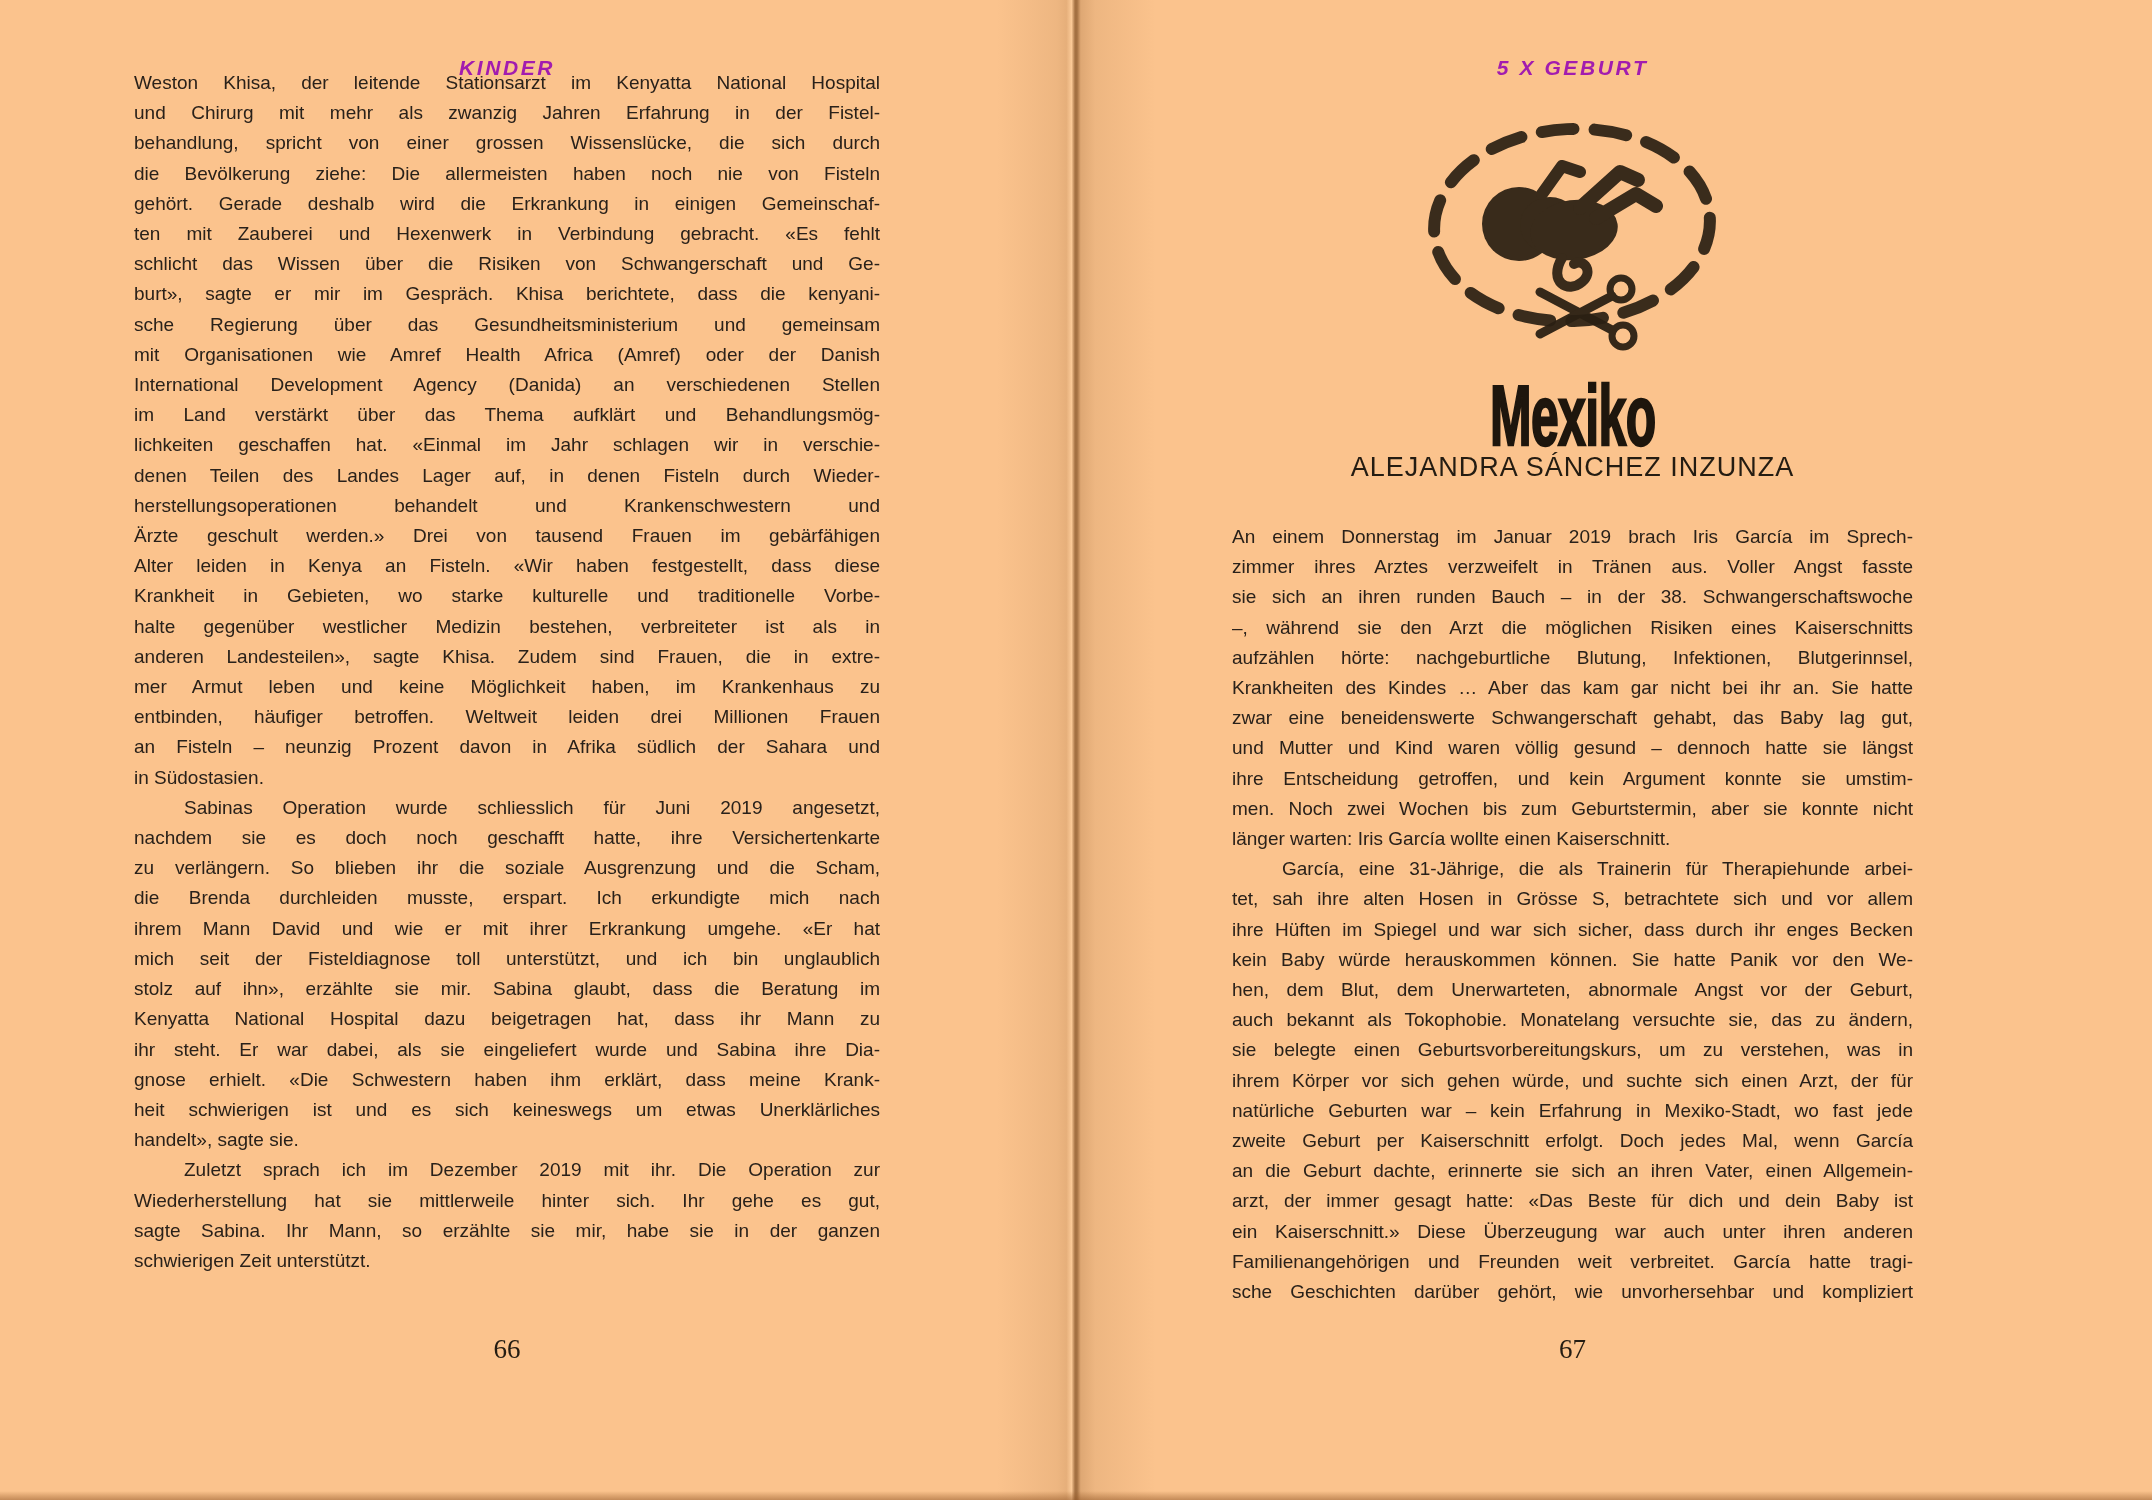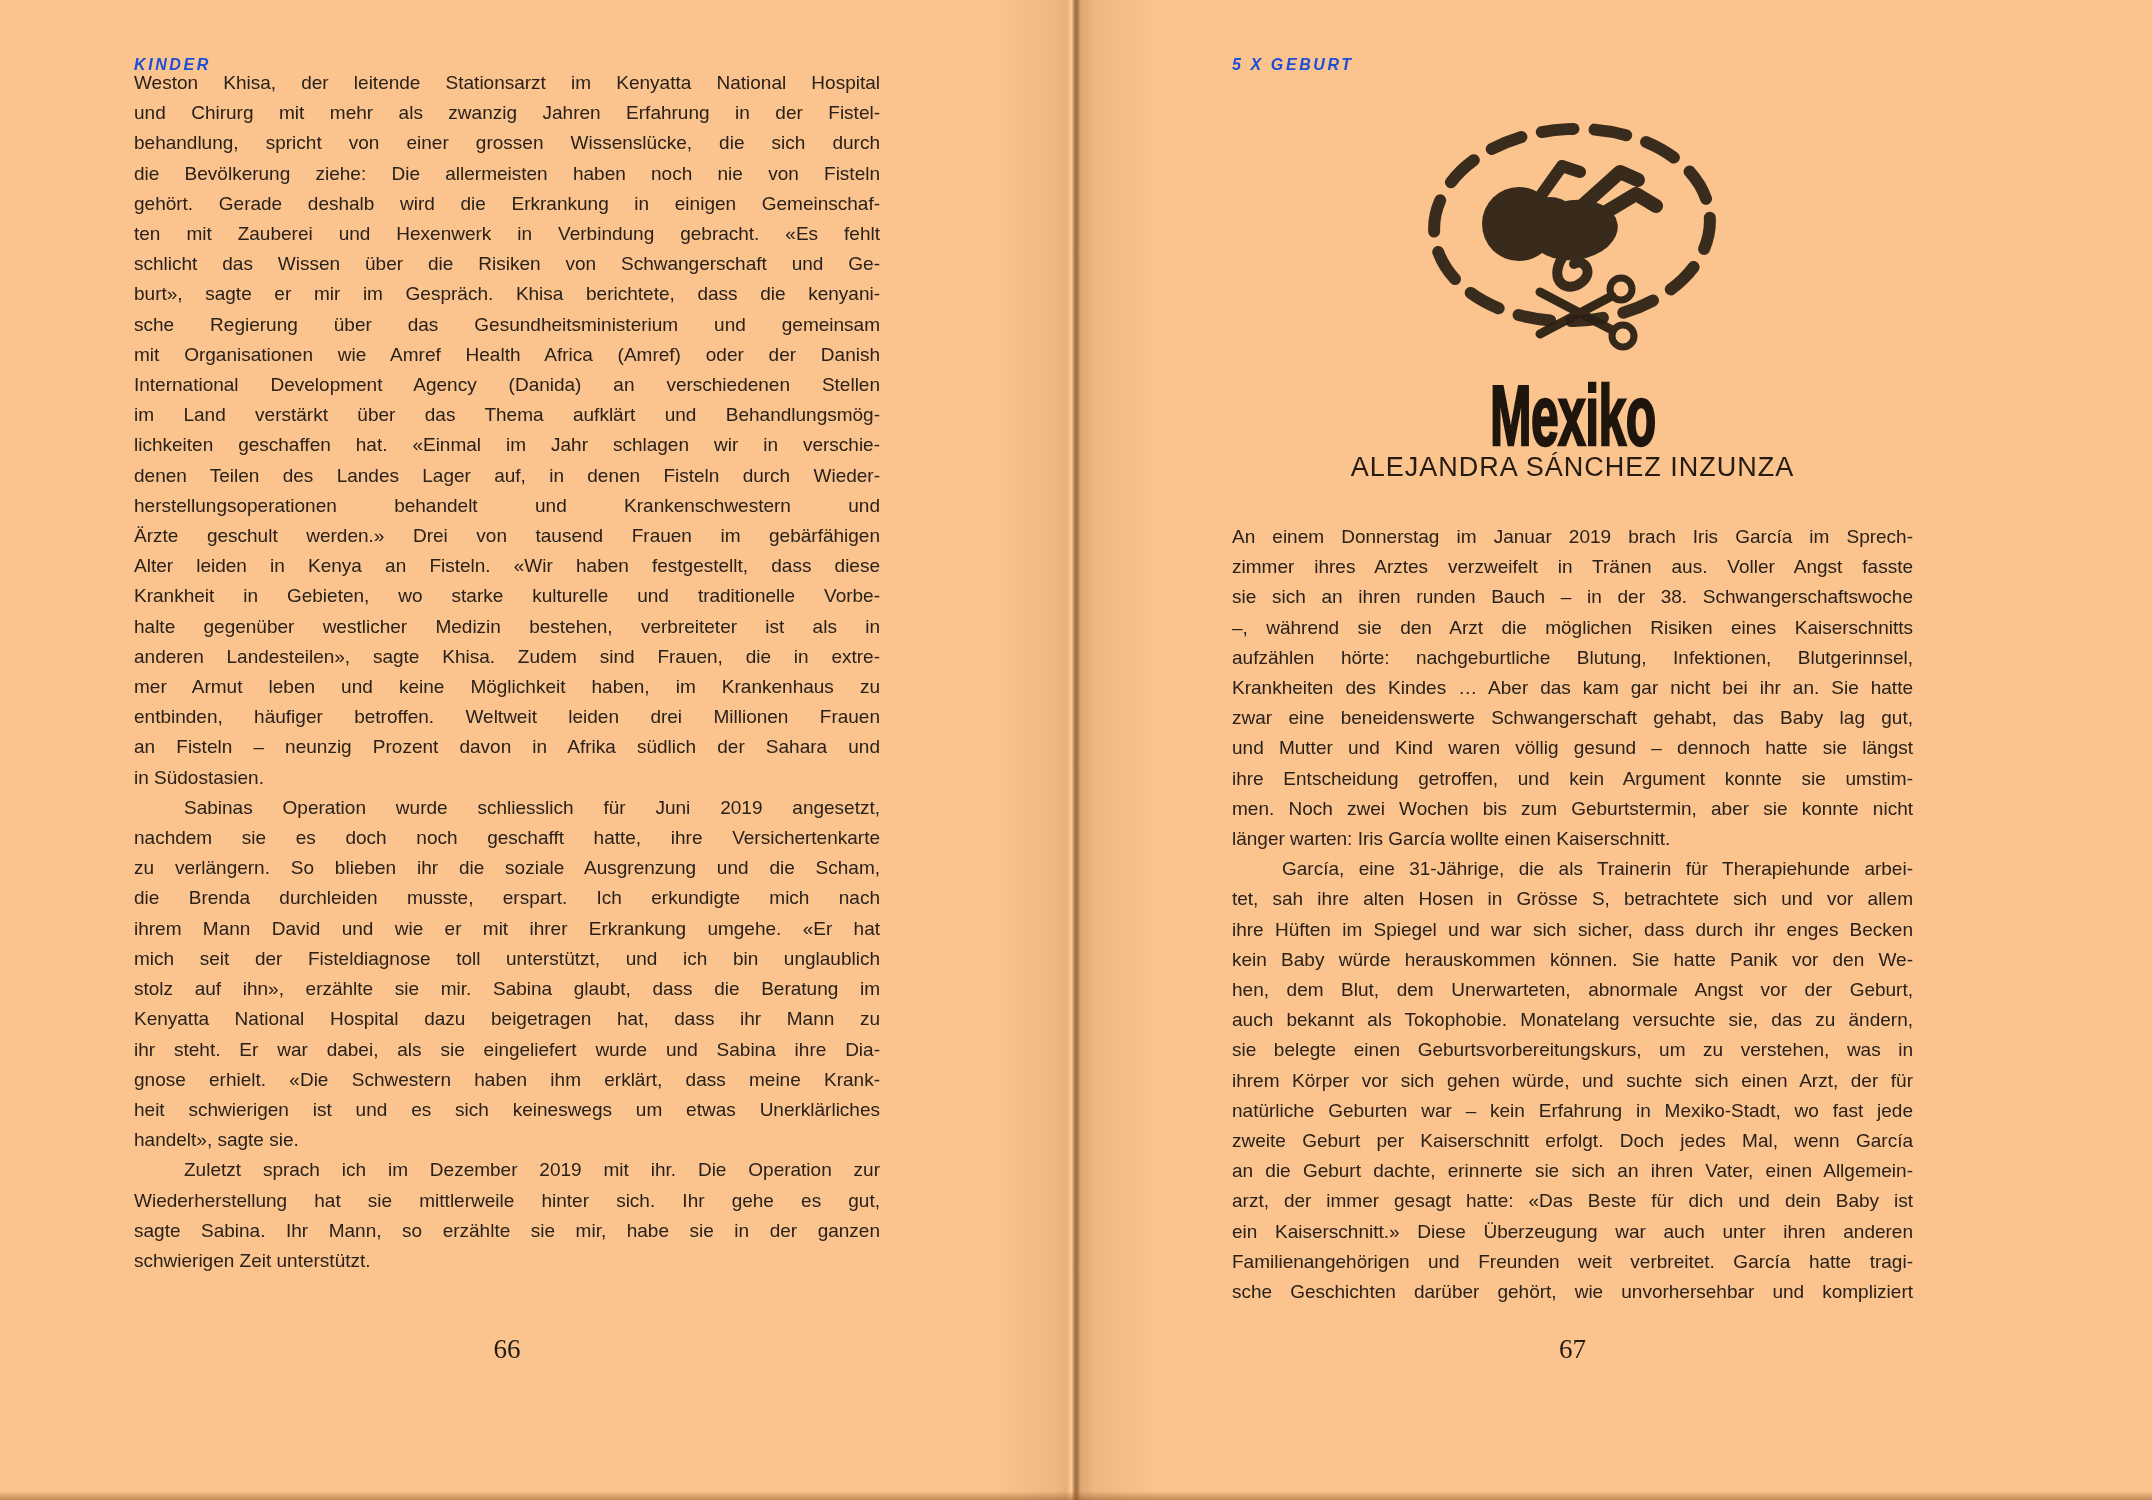--- a/index.html
+++ b/index.html
@@ -27,23 +27,23 @@
   .bottom-edge{
     position:absolute;left:0;bottom:0;width:100%;height:9px;pointer-events:none;
     background:linear-gradient(180deg,
       rgba(150,90,40,0) 0%,
       rgba(150,90,40,0.30) 55%,
       rgba(140,82,35,0.50) 100%);
   }
   
   .running-head{
     position:absolute;top:56px;
-    font-size:16px;font-weight:bold;font-style:italic;
-    letter-spacing:2.6px;text-align:left;
-    color:#1d4ed8;
+    font-size:21px;font-weight:bold;font-style:italic;
+    letter-spacing:2.6px;text-align:center;
+    color:#a21caf;
   }
   .rh-left{left:134px;width:746px;}
   .rh-right{left:1232px;width:681px;}
   .folio{
     position:absolute;top:1334px;
     font-family:"Liberation Serif",serif;
     font-size:27px;text-align:center;color:#241c12;
   }
   .folio-left{left:134px;width:746px;}
   .folio-right{left:1232px;width:681px;}

